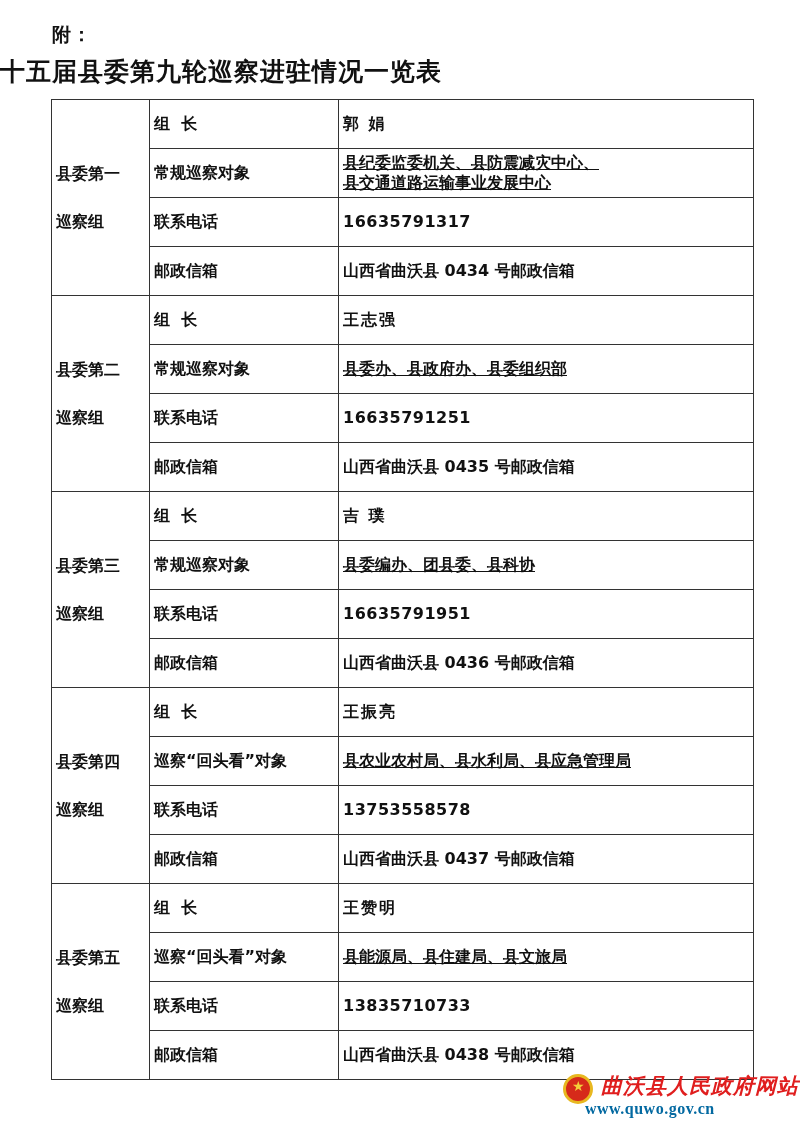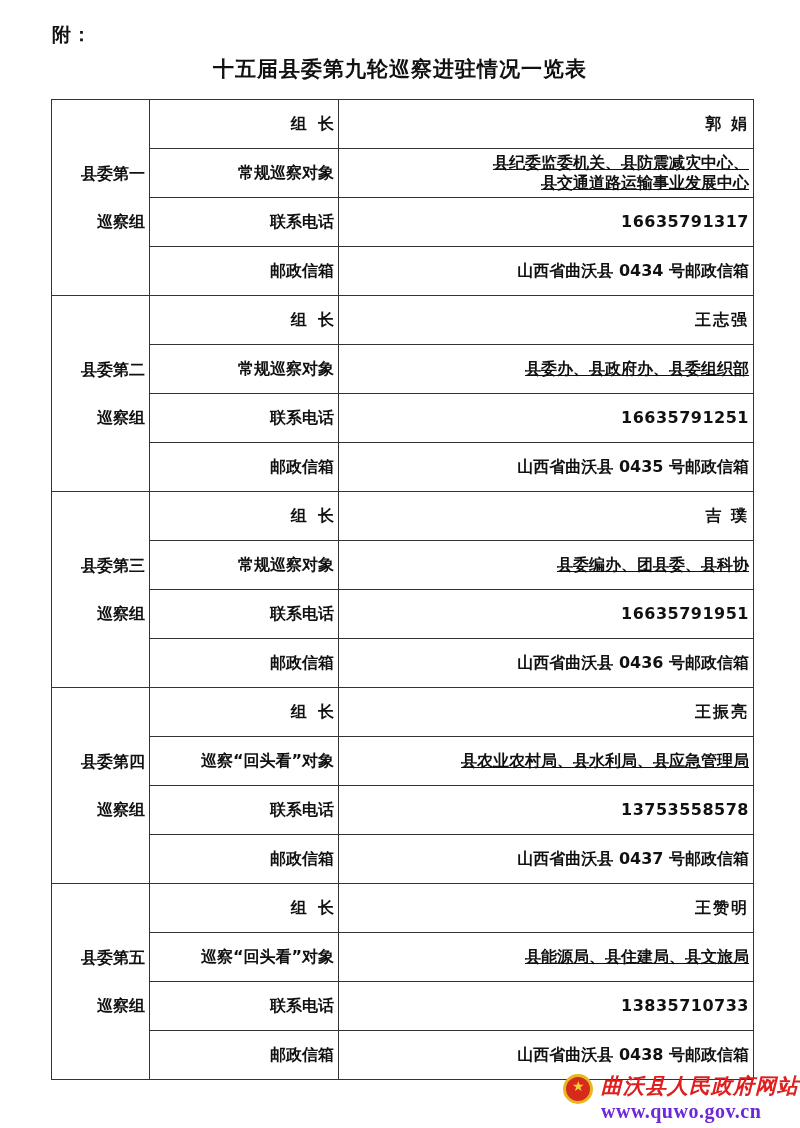--- a/index.html
+++ b/index.html
@@ -21,38 +21,38 @@
       top: 22px;
       font-size: 19px;
       font-weight: bold;
       letter-spacing: 1px;
     }
     .doc-title {
       position: absolute;
       left: 0;
       width: 800px;
       top: 55px;
-      text-align: center;
-      font-size: 21px;
+      text-align: left;
+      font-size: 25px;
       font-weight: bold;
       letter-spacing: 1px;
     }
     table.roster {
       position: absolute;
       left: 51px;
       top: 99px;
       width: 702px;
       border-collapse: collapse;
       table-layout: fixed;
     }
     table.roster td {
       border: 1.5px solid #333333;
       height: 48px;
       padding: 0 4px;
-      text-align: right;
+      text-align: left;
       vertical-align: middle;
       font-weight: bold;
       font-size: 16px;
       line-height: 1.25;
     }
     col.c1 { width: 98px; }
     col.c2 { width: 189px; }
     col.c3 { width: 415px; }
     td.group-cell {
       font-size: 16px;
@@ -100,26 +100,26 @@
       font-family: "DejaVu Serif", "Liberation Serif", serif;
       font-style: italic;
       font-weight: bold;
       font-size: 21px;
       color: #e01e1e;
       letter-spacing: 1px;
       white-space: nowrap;
     }
     .site-url {
       position: absolute;
-      left: 38px;
+      left: 22px;
       top: 28px;
       font-family: "Liberation Serif", "DejaVu Serif", serif;
       font-weight: bold;
-      font-size: 20px;
-      color: #6d28d9;
+      font-size: 16px;
+      color: #0369a1;
       letter-spacing: 0.5px;
       white-space: nowrap;
     }
   </style>
 </head>
 <body>
 
 <div class="appendix-label">附：</div>
 <div class="doc-title">十五届县委第九轮巡察进驻情况一览表</div>
 

